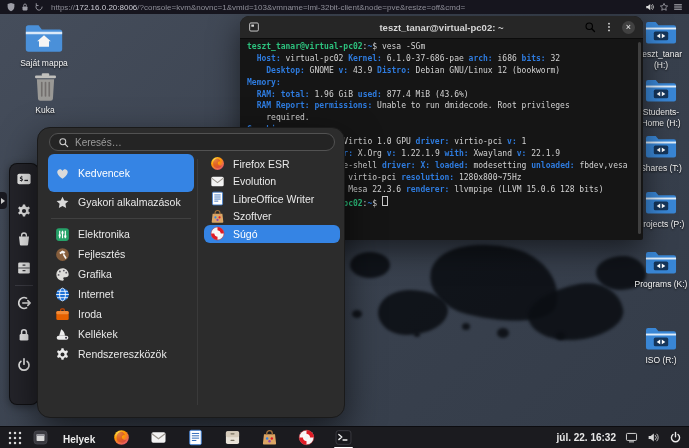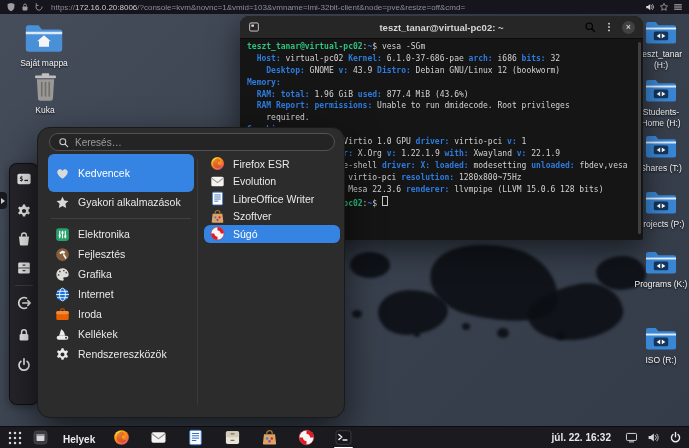--- a/index.html
+++ b/index.html
@@ -85,21 +85,21 @@
   .tk-grid svg{width:100%;height:100%;}
   .tk-places{display:flex;align-items:flex-end;gap:15px;margin-right:12px;color:#ececec;font-size:10px;font-weight:bold;}
   .tk-places .ic{width:15px;height:15px;display:inline-flex;}
   .tk-places .ic svg{width:100%;height:100%;}
   #tk-launchers{display:flex;align-items:center;gap:20px;margin-left:6px;}
   .tk-app{position:relative;width:17px;height:17px;display:inline-flex;}
   .tk-app svg{width:100%;height:100%;}
   .tk-app.active::after{content:"";position:absolute;left:-1px;right:-1px;bottom:-3px;height:2px;
         background:#fff;border-radius:1px;}
   .tk-right{margin-left:auto;display:flex;align-items:center;gap:9px;}
-  .tk-clock{font-size:10px;color:#e8e8e8;font-weight:bold;margin-right:5px;}
+  .tk-clock{font-size:10px;color:#e8e8e8;font-weight:bold;}
   .tk-sic{width:13px;height:13px;display:inline-flex;}
   .tk-sic svg{width:100%;height:100%;}
 </style>
 </head>
 <body>
 
 <div id="screen">
 
   <header id="topbar">
     <span class="tb-ic">

